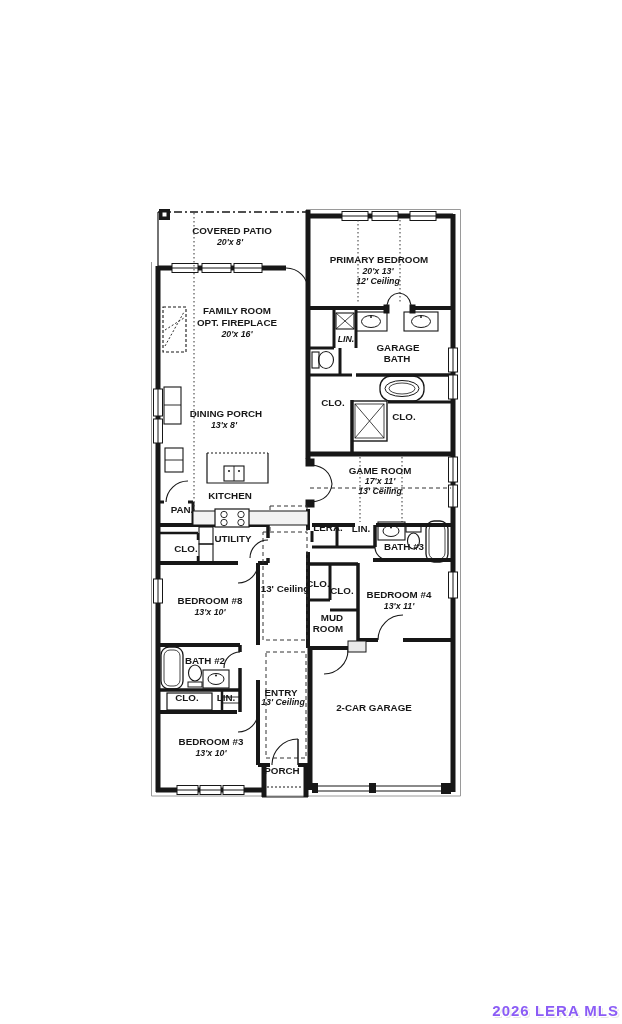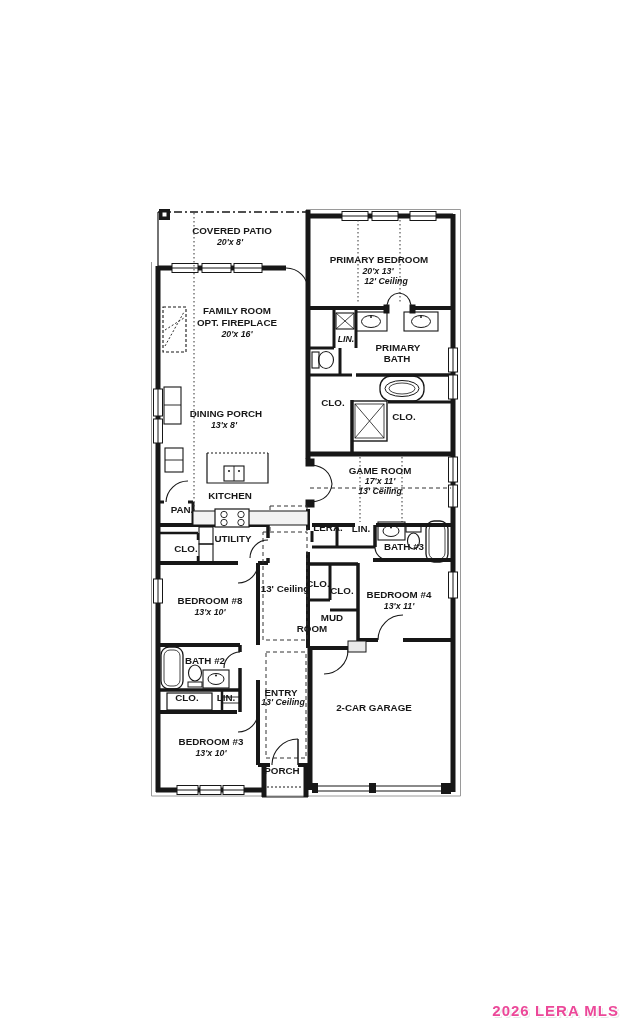--- a/index.html
+++ b/index.html
@@ -3,21 +3,21 @@
 <meta charset="utf-8">
 <style>
   html,body{margin:0;padding:0;background:#ffffff;}
   .canvas{position:relative;width:622px;height:1024px;background:#fff;overflow:hidden;
           font-family:"Liberation Sans",sans-serif;}
   .plan-svg{position:absolute;left:0;top:0;}
   .lbl{position:absolute;transform:translateX(-50%);font-weight:700;font-size:9.8px;
        color:#171717;white-space:nowrap;line-height:1;letter-spacing:0;}
   .sm{font-size:8.8px;font-style:italic;}
   .watermark{position:absolute;right:3px;bottom:5px;font-weight:700;font-size:15px;
-             letter-spacing:1px;color:#ec4899;
+             letter-spacing:1px;color:#8b5cf6;
              text-shadow:1px 1px 0 #ffffff,2px 2px 0 #e8e8e8;}
 </style>
 </head>
 <body>
 
 <div class="canvas">
 
   <svg class="plan-svg" width="622" height="1024" viewBox="0 0 622 1024">
 
     <g stroke="#9a9a9a" stroke-width="1" fill="none">
@@ -256,27 +256,27 @@
 
       <rect x="348" y="641" width="18" height="11" fill="#e9e9e9" stroke-width="1"></rect>
     </g>
   </svg>
 
   <div class="lbl" style="left:232px;top:226px">COVERED PATIO</div>
   <div class="lbl sm" style="left:230px;top:238px">20'x 8'</div>
 
   <div class="lbl" style="left:379px;top:255px">PRIMARY BEDROOM</div>
   <div class="lbl sm" style="left:378px;top:267px">20'x 13'</div>
-  <div class="lbl sm" style="left:386px;top:277px">12' Ceiling</div>
+  <div class="lbl sm" style="left:378px;top:277px">12' Ceiling</div>
 
   <div class="lbl" style="left:237px;top:306px">FAMILY ROOM</div>
   <div class="lbl" style="left:237px;top:318px">OPT. FIREPLACE</div>
   <div class="lbl sm" style="left:237px;top:330px">20'x 16'</div>
 
-  <div class="lbl" style="left:398px;top:343px">PRIMARY</div>
+  <div class="lbl" style="left:398px;top:343px">GARAGE</div>
   <div class="lbl" style="left:397px;top:354px">BATH</div>
 
   <div class="lbl sm" style="left:346px;top:335px">LIN.</div>
   <div class="lbl" style="left:333px;top:398px">CLO.</div>
   <div class="lbl" style="left:404px;top:412px">CLO.</div>
 
   <div class="lbl" style="left:226px;top:409px">DINING PORCH</div>
   <div class="lbl sm" style="left:224px;top:421px">13'x 8'</div>
 
   <div class="lbl" style="left:230px;top:491px">KITCHEN</div>
@@ -297,21 +297,21 @@
   <div class="lbl" style="left:318px;top:579px">CLO.</div>
   <div class="lbl" style="left:342px;top:586px">CLO.</div>
 
   <div class="lbl" style="left:210px;top:596px">BEDROOM #8</div>
   <div class="lbl sm" style="left:210px;top:608px">13'x 10'</div>
 
   <div class="lbl" style="left:399px;top:590px">BEDROOM #4</div>
   <div class="lbl sm" style="left:399px;top:602px">13'x 11'</div>
 
   <div class="lbl" style="left:332px;top:613px">MUD</div>
-  <div class="lbl" style="left:312px;top:624px">ROOM</div>
+  <div class="lbl" style="left:328px;top:624px">ROOM</div>
 
   <div class="lbl" style="left:205px;top:656px">BATH #2</div>
   <div class="lbl" style="left:187px;top:693px">CLO.</div>
   <div class="lbl" style="left:226px;top:693px">LIN.</div>
 
   <div class="lbl" style="left:281px;top:688px">ENTRY</div>
   <div class="lbl sm" style="left:283px;top:698px">13' Ceiling</div>
 
   <div class="lbl" style="left:211px;top:737px">BEDROOM #3</div>
   <div class="lbl sm" style="left:211px;top:749px">13'x 10'</div>

